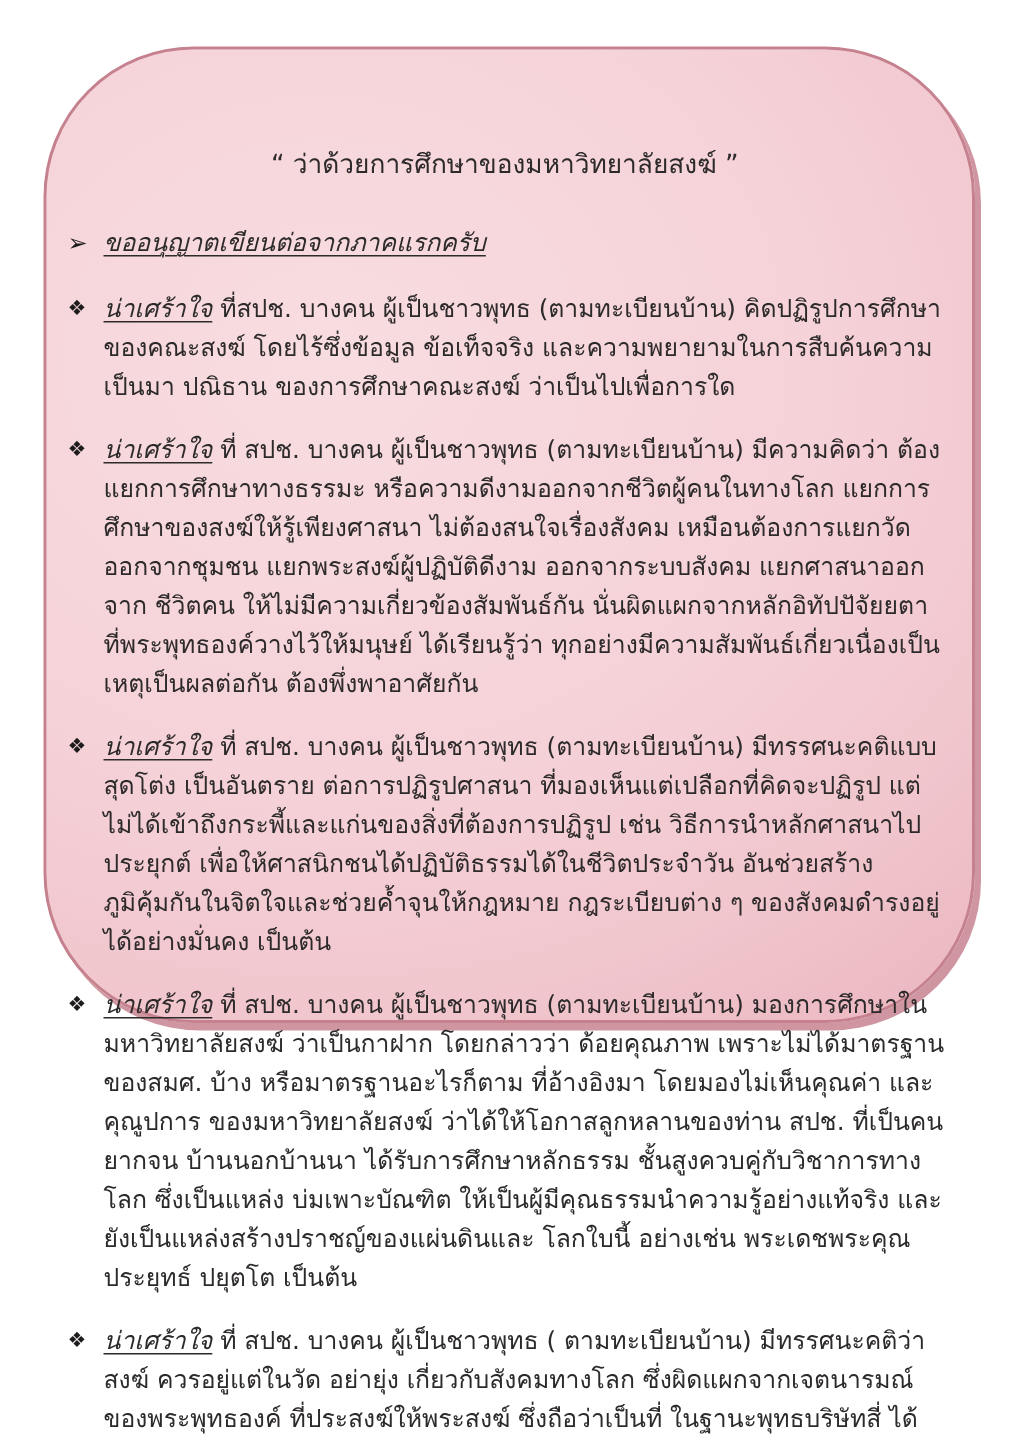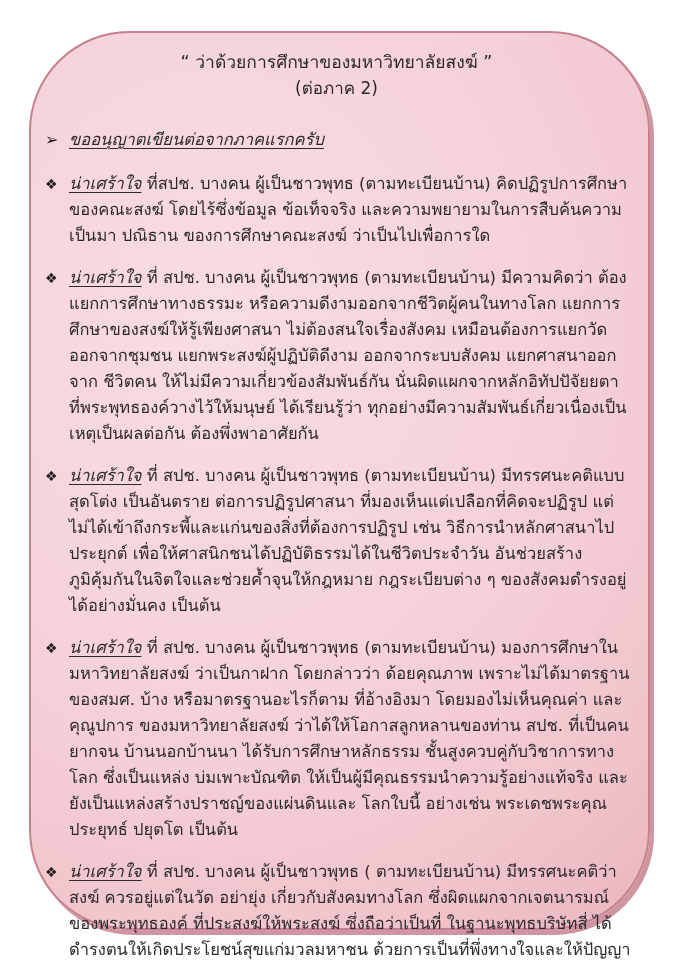--- a/index.html
+++ b/index.html
@@ -12,29 +12,29 @@
     width: 679px;
     height: 960px;
     position: relative;
     overflow: hidden;
   }
   .card {
     position: absolute;
     left: 29px;
     top: 31px;
     width: 621px;
-    height: 899px;
+    height: 651px;
     box-sizing: border-box;
     border-radius: 100px;
     border: 2px solid #c5818d;
     box-shadow: 4px 5px 0 #cf96a1;
     background:
       radial-gradient(ellipse 130% 105% at 30% 32%,
         #f8dde0 0%, #f5d2d8 42%, #f1c6cd 64%, #e9b2bc 88%, #e4a7b2 100%);
-    padding: 16px 16px 20px 10px;
+    padding: 64px 16px 20px 10px;
     color: #2d2a2b;
   }
   .title-block { text-align: center; margin-bottom: 26px; }
   .doc-title {
     font-size: 17.5px;
     line-height: 26px;
     font-weight: normal;
     margin: 0;
   }
   .doc-subtitle {
@@ -68,21 +68,20 @@
     font-style: italic;
   }
 </style>
 </head>
 <body>
 
 <div class="card">
 
   <div class="title-block">
     <div class="doc-title">“ ว่าด้วยการศึกษาของมหาวิทยาลัยสงฆ์ ”</div>
-    <div class="doc-subtitle">(ต่อภาค 2)</div>
   </div>
 
   <div class="item intro">
     <span class="marker arrow">➢</span>
     <p class="text-body">
       <span class="underline">ขออนุญาตเขียนต่อจากภาคแรกครับ</span>
     </p>
   </div>
 
   <div id="bullet-list">

